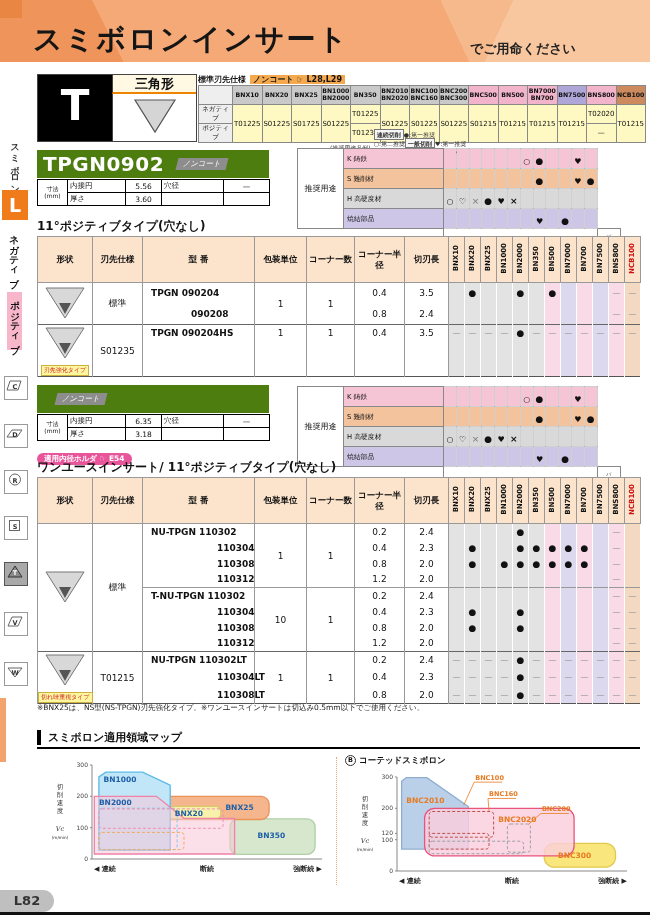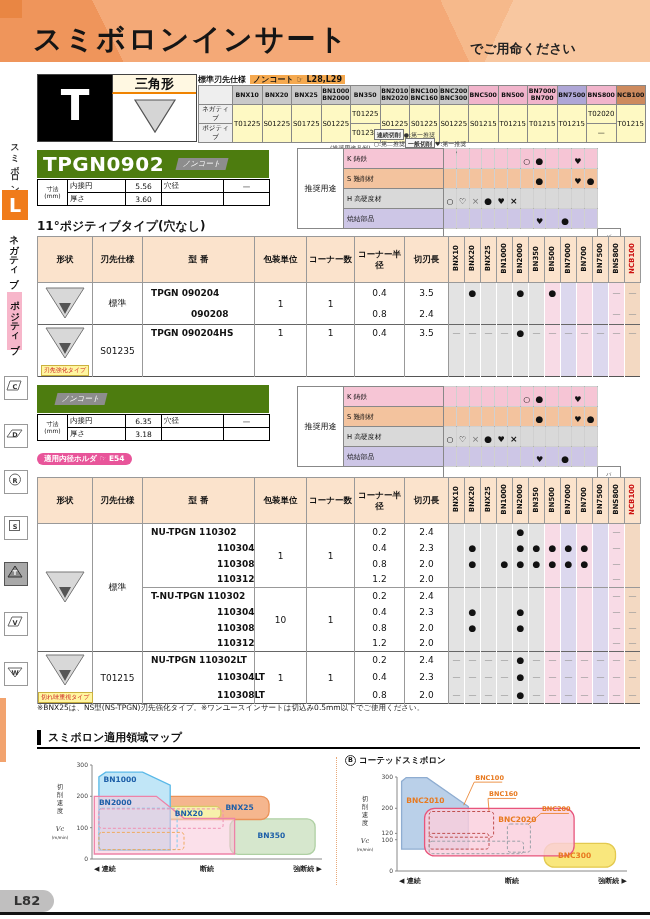--- a/index.html
+++ b/index.html
@@ -592,20 +592,21 @@
           <td class="um" style="background:#cdc6e6"></td>
           <td class="ublank"></td>
         </tr>
         <tr class="nc">
           <td class="ublank" colspan="2"></td>
         <td class="noncoat" colspan="12">ノンコートスミボロン</td>
         <td class="binderless">バインダレス スミボロン</td>
         </tr>
       </tbody>
     </table>
+  <div class="sec-heading" style="left:37px;top:459px;">ワンユースインサート/ 11°ポジティブタイプ(穴なし)</div>
   <table class="ptable" id="ptable2" style="left:37px;top:477px;width:603px;">
       <colgroup>
         <col style="width:55px">
         <col style="width:50px">
         <col style="width:112px">
         <col style="width:52px">
         <col style="width:48px">
         <col style="width:50px">
         <col style="width:44px">
         <col style="width:16px">

